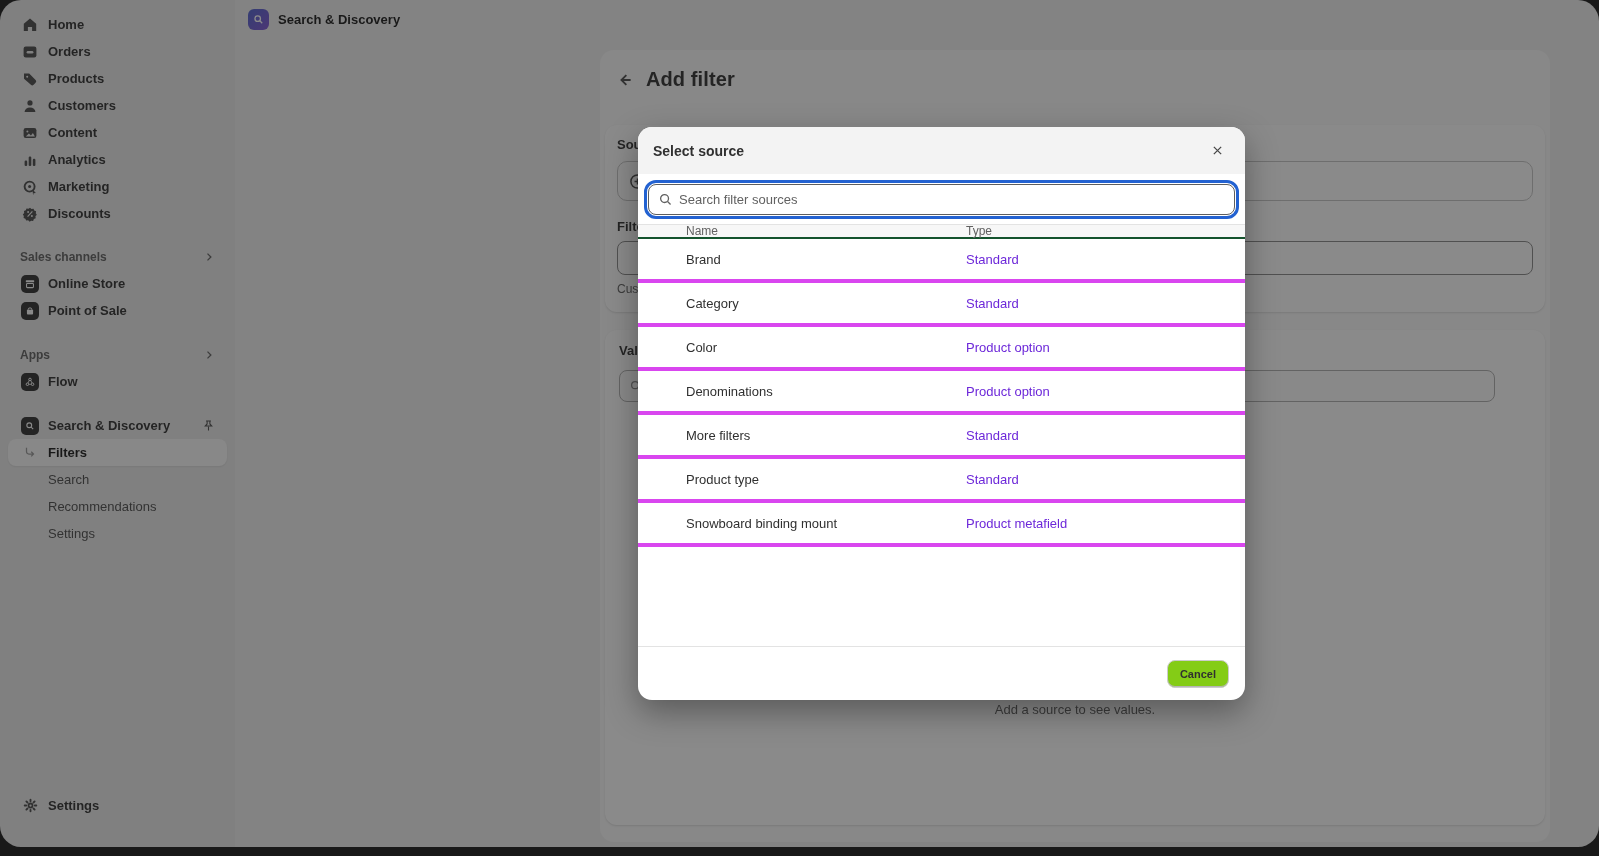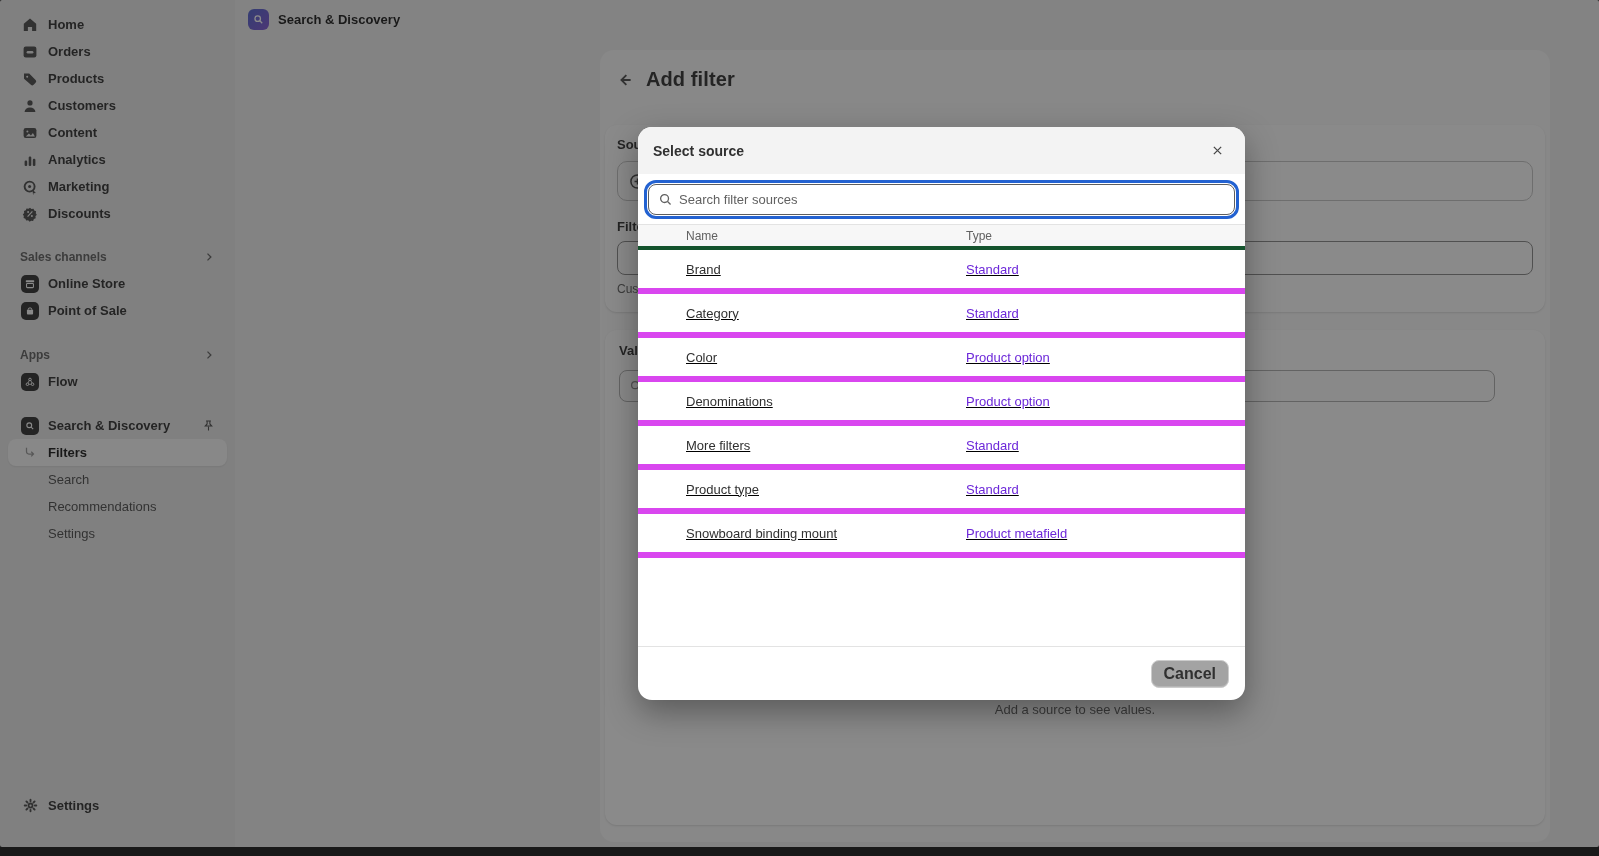--- a/index.html
+++ b/index.html
@@ -8,21 +8,21 @@
     background:#1a1a1a;
     font-family:"Liberation Sans", sans-serif;
     position:relative;
     -webkit-font-smoothing:antialiased;
   }
   svg { display:block; }
 
   
   .frame {
     position:absolute; left:0; top:0; width:1599px; height:847px;
-    border-radius:2px; overflow:hidden; display:flex;
+    border-radius:21px; overflow:hidden; display:flex;
   }
 
   
   .sidebar { width:235px; flex-shrink:0; background:#ebebeb; position:relative; padding-top:11px; }
   .nav-item {
     display:flex; align-items:center; gap:8px;
     height:27px; margin:0 8px; padding:0 12px; border-radius:8px;
     font-size:13px; font-weight:600; color:#303030; cursor:pointer; white-space:nowrap;
   }
   .nav-item .ic { width:20px; display:flex; justify-content:center; align-items:center; color:#4a4a4a; flex-shrink:0; }
@@ -116,40 +116,40 @@
     outline:3px solid #2362d1; outline-offset:1px;
     display:flex; align-items:center; padding:0 9px; gap:6px;
   }
   .modal-search .mag { color:#616161; flex-shrink:0; }
   .modal-search input {
     border:none; outline:none; flex:1; font-size:13px; color:#303030; background:transparent;
     font-family:"Liberation Sans", sans-serif;
   }
   .modal-search input::placeholder { color:#616161; opacity:1; }
   .tbl-head {
-    height:26px; background:#f7f7f7; border-top:1px solid #e3e3e3; border-bottom:4px solid #14532d;
+    height:15px; background:#f7f7f7; border-top:1px solid #e3e3e3; border-bottom:2px solid #14532d;
     display:flex; align-items:center; font-size:12px; color:#616161; flex-shrink:0;
   }
   .col-name { padding-left:48px; width:328px; flex-shrink:0; }
   .col-type { flex:1; }
   .tbl-row {
-    height:44px; border-bottom:6px solid #d946ef; display:flex; align-items:center;
-    font-size:13px; cursor:pointer; flex-shrink:0;text-decoration:underline;
+    height:44px; border-bottom:4px solid #d946ef; display:flex; align-items:center;
+    font-size:13px; cursor:pointer; flex-shrink:0;
   }
   .tbl-row .col-name { color:#303030; }
   .tbl-row .col-type { color:#6d28d9; }
   .modal-spacer { flex:1; }
   .modal-foot {
     border-top:1px solid #e3e3e3; height:54px; display:flex; align-items:center;
     justify-content:flex-end; padding:0 16px; flex-shrink:0;
   }
   .btn-secondary {
-    height:28px; padding:0 12px; border-radius:8px; background:#a3a3a3;
+    height:28px; padding:0 12px; border-radius:8px; background:#84cc16;
     border:1px solid #ccc; box-shadow:inset 0 -1px 0 #b5b5b5;
-    font-size:16px; font-weight:650; color:#303030; cursor:pointer;
+    font-size:11px; font-weight:650; color:#303030; cursor:pointer;
     font-family:"Liberation Sans", sans-serif;
   }
 </style>
 </head>
 <body>
 
 <div class="frame">
 
   <nav class="sidebar">
 

